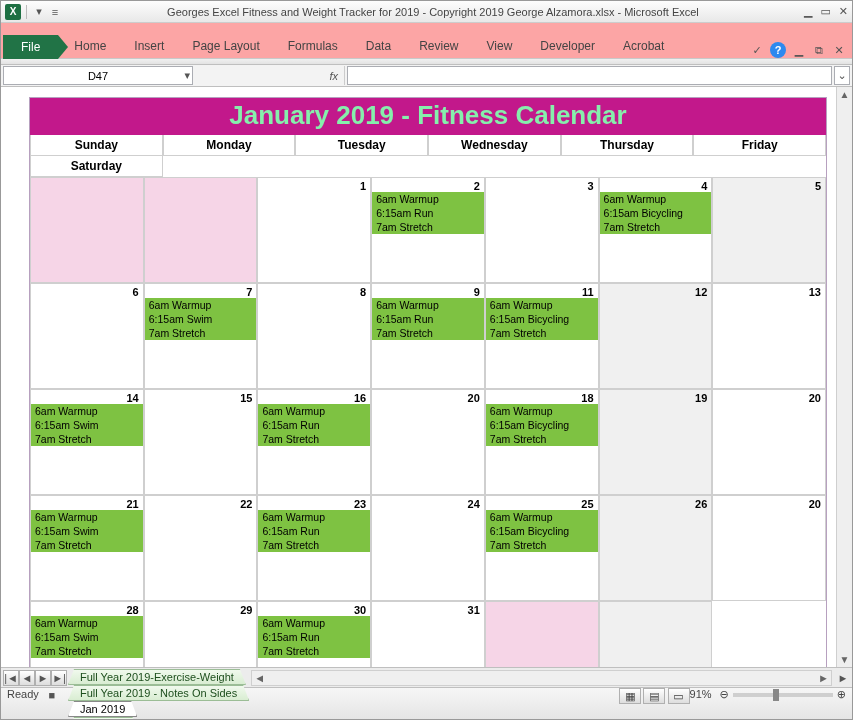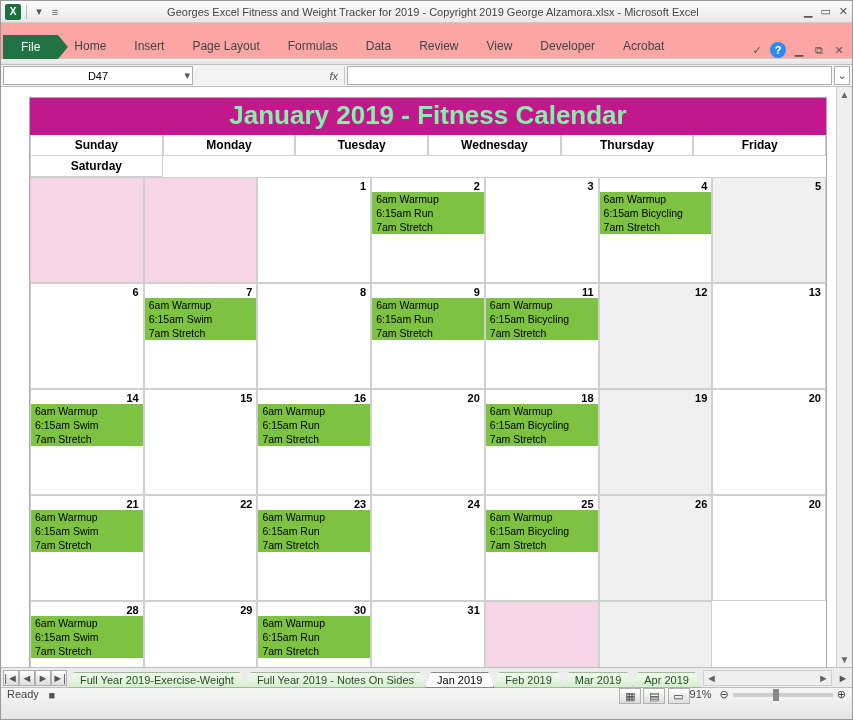--- a/index.html
+++ b/index.html
@@ -126,21 +126,21 @@
   .sheet-tabs-row {
     height:20px; display:flex; align-items:center; background:#ececec;
     border-top:1px solid #bfbfbf; font-size:11px;
   }
   .nav-btns { display:flex; padding:0 2px; gap:0; }
   .nav-btns span {
     width:16px; height:16px; border:1px solid #b0b0b0; background:linear-gradient(#fff,#ddd);
     display:flex; align-items:center; justify-content:center; color:#555;
     cursor:pointer;
   }
-  .sheet-tabs { display:flex; align-items:flex-end; height:100%; }
+  .sheet-tabs { display:flex; align-items:flex-start; height:100%;flex-direction:column; }
   .stab {
     padding:2px 12px 2px 12px; border:1px solid #9aa; border-bottom:none;
     background:#eef5ee; margin-left:-1px; position:relative; top:1px;
     border-radius:0 0 0 0; cursor:pointer; color:#1e4f1e;
     clip-path: polygon(6px 0, calc(100% - 6px) 0, 100% 100%, 0 100%);
     border:none; background:linear-gradient(#f2faef,#d7ecd0);
     box-shadow: inset 0 0 0 1px #9bbd96;
   }
   .stab.active {
     background:#fff; color:#000; box-shadow: inset 0 0 0 1px #888; z-index:2;

